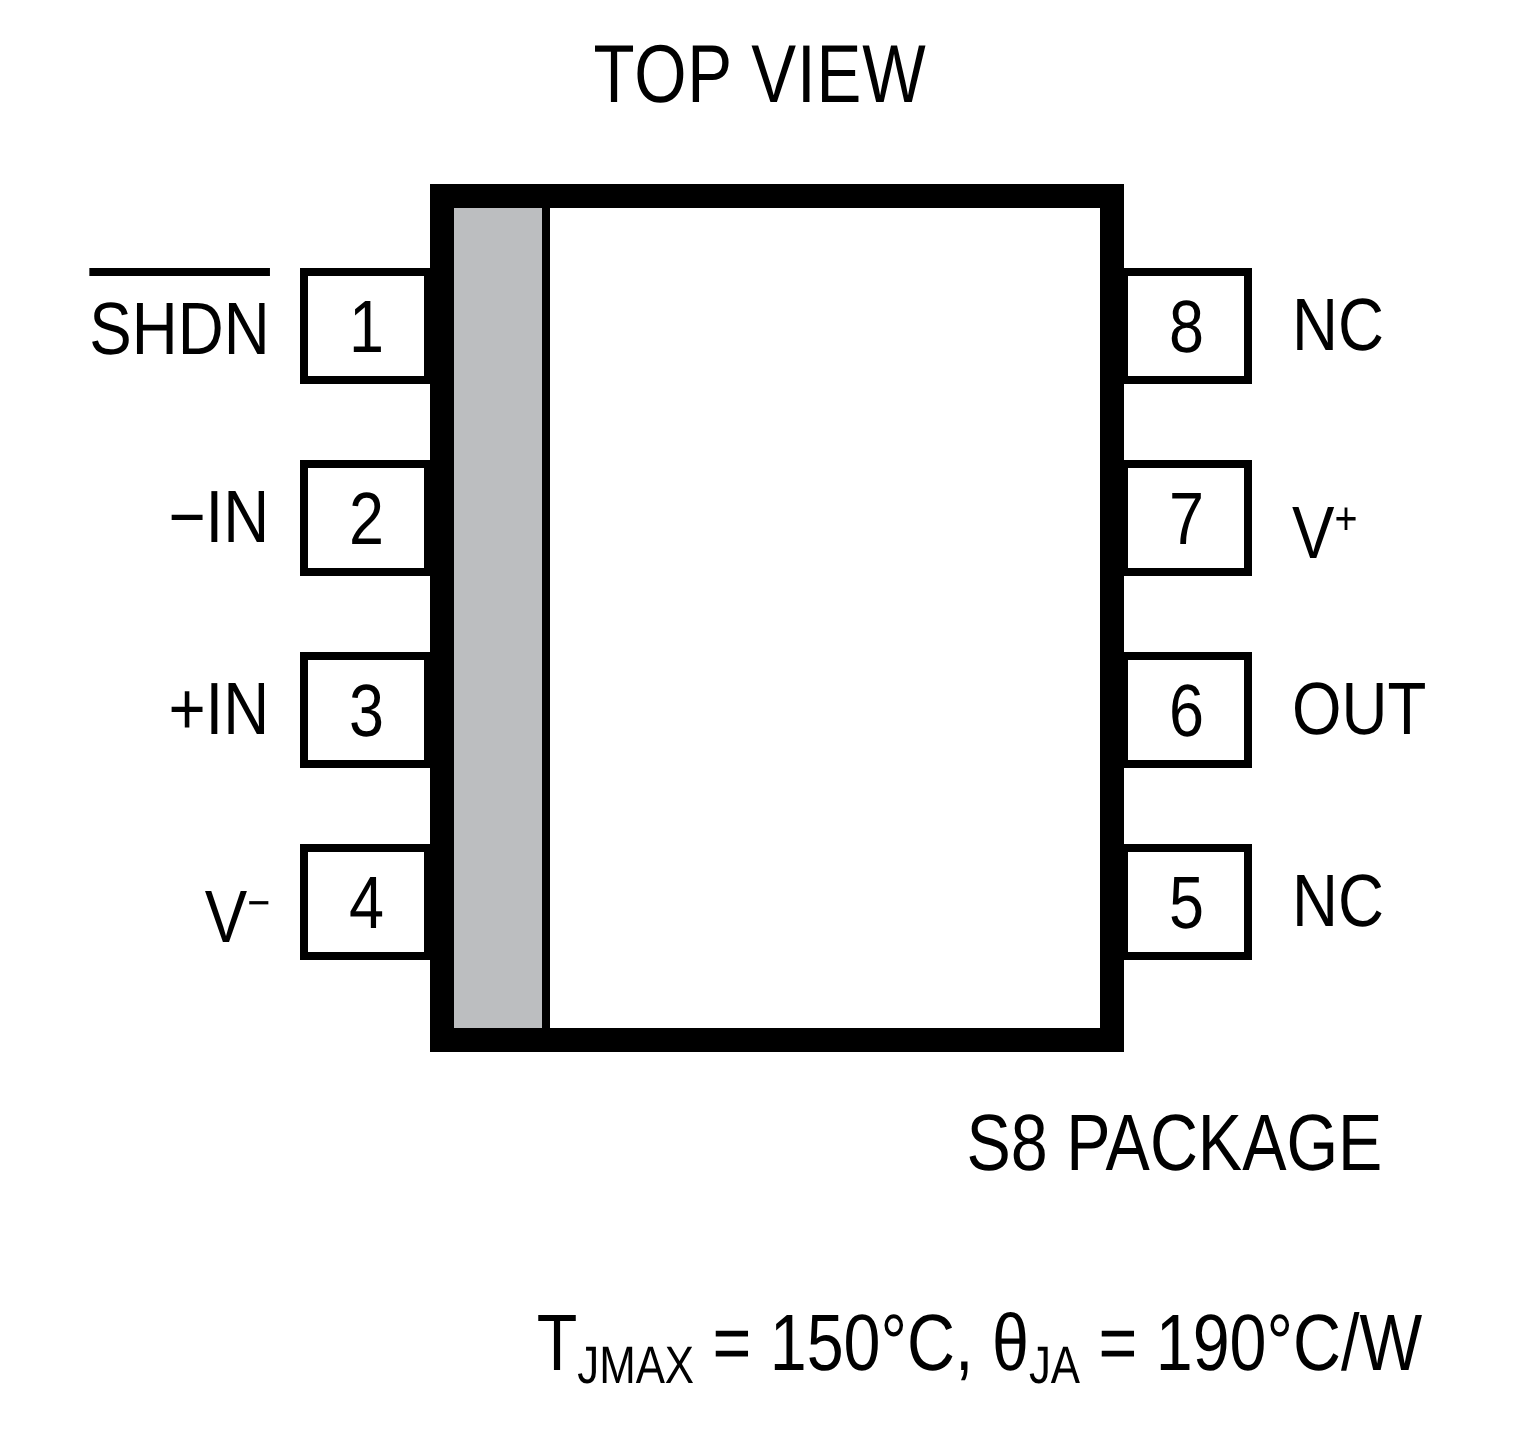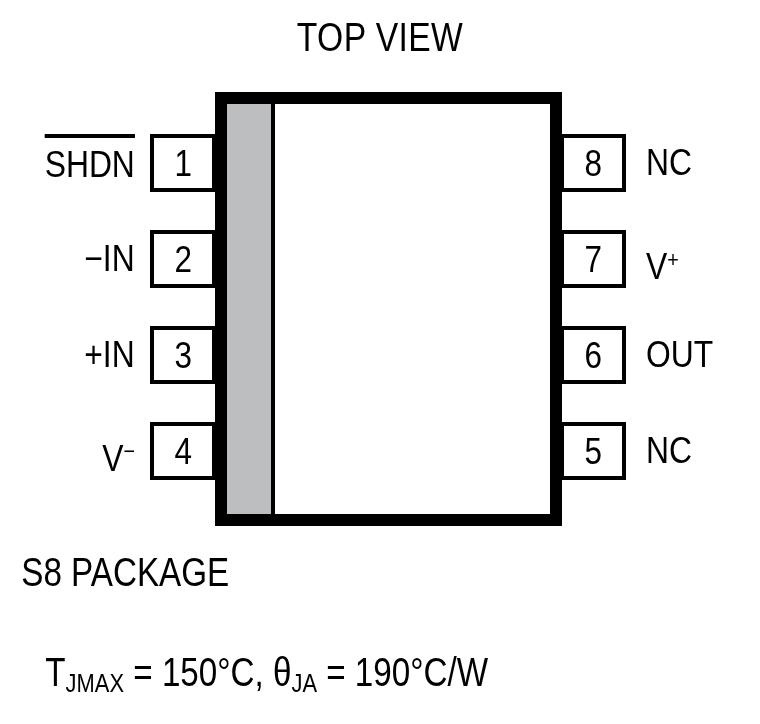--- a/index.html
+++ b/index.html
@@ -123,32 +123,32 @@
     font-size: 0.62em;
     vertical-align: 0.52em;
     letter-spacing: 0;
   }
 
   
   .caption {
     position: absolute;
     left: 0;
     width: 712px;
-    text-align: left;
+    text-align: right;
     white-space: nowrap;
   }
   .caption-line {
     font-size: 40px;
     line-height: 46px;
     transform: scaleX(0.83);
     transform-origin: 50% 50%;
   }
   .cap-1 { top: 538px; }
   .cap-2 { top: 586px; }
-  .cap-3 { top: 638px; }
+  .cap-3 { top: 638px; padding-left: 44px; }
   .sub {
     font-size: 0.66em;
     vertical-align: -0.24em;
   }
 </style>
 </head>
 <body>
 
 <div id="diagram">
 

